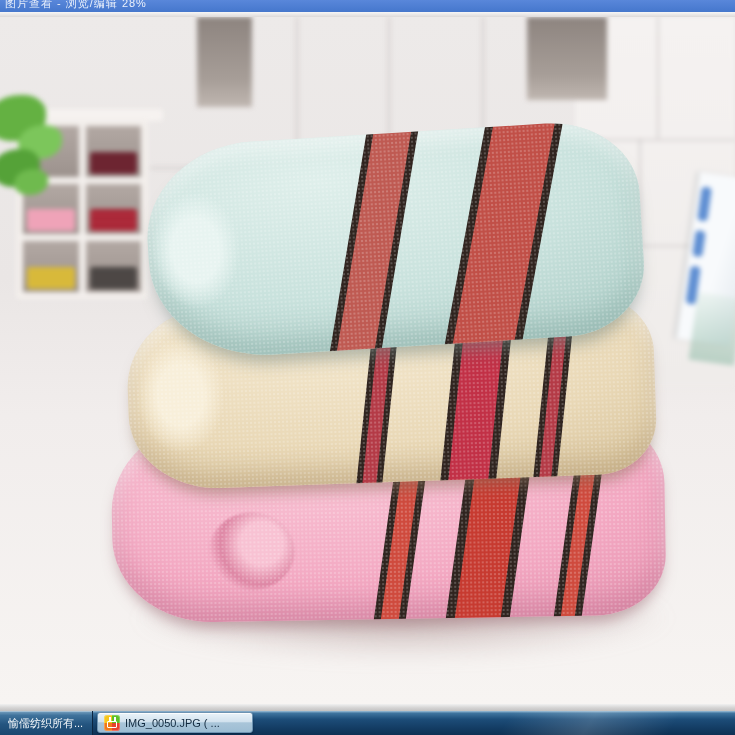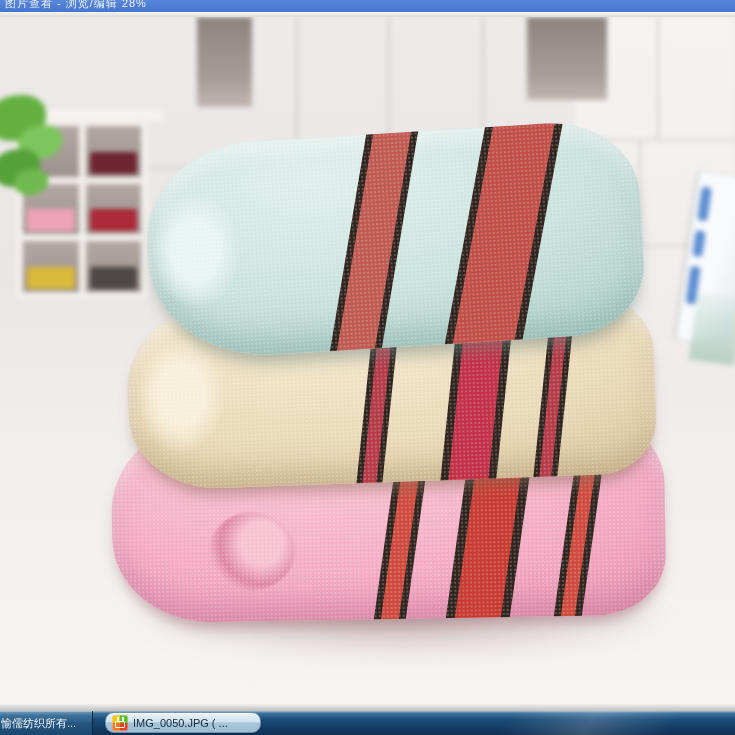--- a/index.html
+++ b/index.html
@@ -73,21 +73,21 @@
   .win-border-bottom{position:absolute;top:704px;left:0;width:735px;height:7px;
     background:linear-gradient(180deg,#f0f0f0 0%,#d4d3d3 55%,#c2c1c1 100%);}
 
   
   .taskbar{position:absolute;top:711px;left:0;width:735px;height:24px;overflow:hidden;
     background:linear-gradient(180deg,#9ec0d8 0%,#3f749f 9%,#1d4d79 34%,#133c63 72%,#0e3154 100%);}
   .sheen{position:absolute;left:505px;top:0;width:170px;height:24px;transform:skewX(-32deg);
     background:linear-gradient(90deg,rgba(255,255,255,0) 0%,rgba(255,255,255,.17) 50%,rgba(255,255,255,0) 100%);}
   .tb-btn{position:absolute;top:1px;height:21px;display:flex;align-items:center;box-sizing:border-box;
     font-size:11px;white-space:nowrap;overflow:hidden;cursor:pointer;}
-  .tb-dark{left:0;top:0;height:24px;width:93px;padding-left:1px;color:#f4f8fb;
+  .tb-dark{left:0;top:0;height:24px;width:93px;padding-left:8px;color:#f4f8fb;
     background:linear-gradient(180deg,#7aa3c2 0%,#40739c 18%,#245580 55%,#1a476f 100%);
     border-right:1px solid #0b2540;box-shadow:inset 0 1px 0 rgba(255,255,255,.35);}
   .tb-glass{width:156px;gap:5px;padding-left:6px;color:#122a3f;border:1px solid #6d93b2;border-radius:3px;
     background:linear-gradient(180deg,#eaf3f9 0%,#d2e2ee 45%,#a9c5d9 52%,#9dbdd3 100%);
     box-shadow:inset 0 1px 0 rgba(255,255,255,.85),0 1px 2px rgba(0,20,40,.4);}
   .tb-label{overflow:hidden;text-overflow:ellipsis;}
 
   .viewer-icon{position:relative;flex:0 0 auto;width:16px;height:16px;border-radius:3px;
     background:conic-gradient(#5bc226 0 25%,#e8402d 25% 50%,#f07818 50% 75%,#f6c51a 75% 100%);
     box-shadow:inset 0 0 0 1px rgba(255,255,255,.25);}
@@ -181,21 +181,21 @@
 
   <div class="win-border-bottom"></div>
 
   <div class="taskbar">
     <div class="sheen"></div>
 
     <div class="tb-btn tb-dark">
       <span class="tb-label">愉儒纺织所有...</span>
     </div>
 
-    <div class="tb-btn tb-glass" style="left:105px;border-radius:9px;">
+    <div class="tb-btn tb-glass" style="left:97px;">
       <span class="viewer-icon">
           <span class="posts"></span>
           <span class="frame"></span>
         </span>
       <span class="tb-label">IMG_0050.JPG ( ...</span>
     </div>
 
 
   </div>
 

